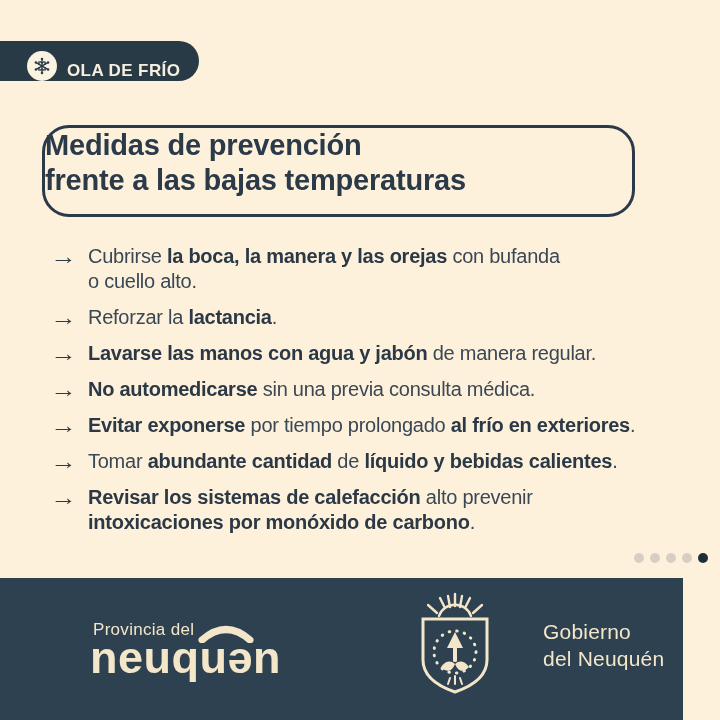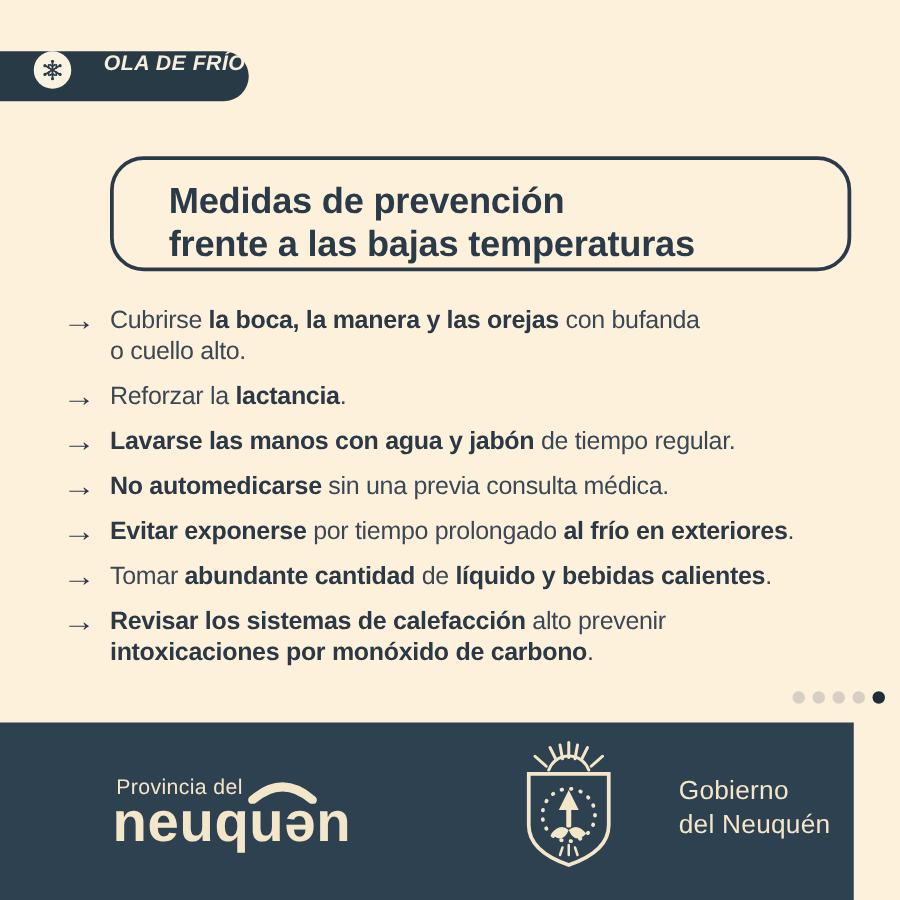--- a/index.html
+++ b/index.html
@@ -5,34 +5,34 @@
   html,body{margin:0;padding:0;background:#888;}
   .canvas{
     position:relative;width:720px;height:720px;overflow:hidden;
     background:#fdf1dc;
     font-family:"Liberation Sans","DejaVu Sans",sans-serif;
   }
   
   .badge{
     position:absolute;left:0;top:41px;height:40px;width:199px;
     background:#293a47;border-radius:0 21px 21px 0;
-    display:flex;align-items:flex-start;box-sizing:border-box;padding-left:27px;gap:26px;font-style:italic;
+    display:flex;align-items:flex-end;box-sizing:border-box;padding-left:27px;gap:10px;
   }
   .badge-circle{
     width:30px;height:30px;border-radius:50%;background:#faf3e2;
     display:flex;align-items:center;justify-content:center;flex:0 0 30px;
   }
   .badge-label{
     color:#f6efdd;font-weight:bold;font-size:17px;letter-spacing:.4px;white-space:nowrap;
   }
   
   .title-box{
     position:absolute;left:42px;top:125px;width:593px;height:92px;box-sizing:border-box;
     border:3px solid #2b3a49;border-radius:27px;
-    display:flex;align-items:flex-end;padding-left:44px;margin-left:46px;
+    display:flex;align-items:flex-start;
   }
   .title{
     font-size:29px;font-weight:bold;color:#2b3a49;line-height:35px;letter-spacing:-.2px;
   }
   
   .measures{position:absolute;left:50px;top:244px;width:640px;}
   .item{display:flex;margin-bottom:11px;}
   .arrow{
     flex:0 0 38px;width:38px;font-weight:bold;font-size:23px;line-height:25px;
     color:#2b3a49;transform:scaleX(1.15);transform-origin:left center;
@@ -101,21 +101,21 @@
         <span class="arrow">→</span>
         <div class="item-text"><span>Cubrirse </span><span class="b">la boca, la manera y las orejas</span><span> con bufanda
 o cuello alto.</span></div>
       </div>
       <div class="item">
         <span class="arrow">→</span>
         <div class="item-text"><span>Reforzar la </span><span class="b">lactancia</span><span>.</span></div>
       </div>
       <div class="item">
         <span class="arrow">→</span>
-        <div class="item-text"><span class="b">Lavarse las manos con agua y jabón</span><span> de tiempo regular.</span></div>
+        <div class="item-text"><span class="b">Lavarse las manos con agua y jabón</span><span> de manera regular.</span></div>
       </div>
       <div class="item">
         <span class="arrow">→</span>
         <div class="item-text"><span class="b">No automedicarse</span><span> sin una previa consulta médica.</span></div>
       </div>
       <div class="item">
         <span class="arrow">→</span>
         <div class="item-text"><span class="b">Evitar exponerse</span><span> por tiempo prolongado </span><span class="b">al frío en exteriores</span><span>.</span></div>
       </div>
       <div class="item">

